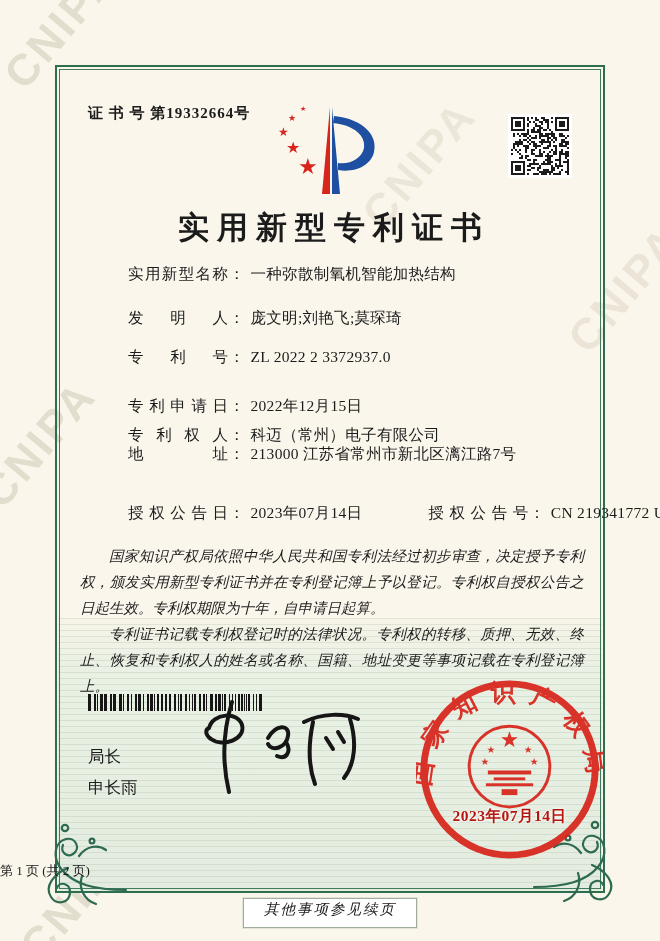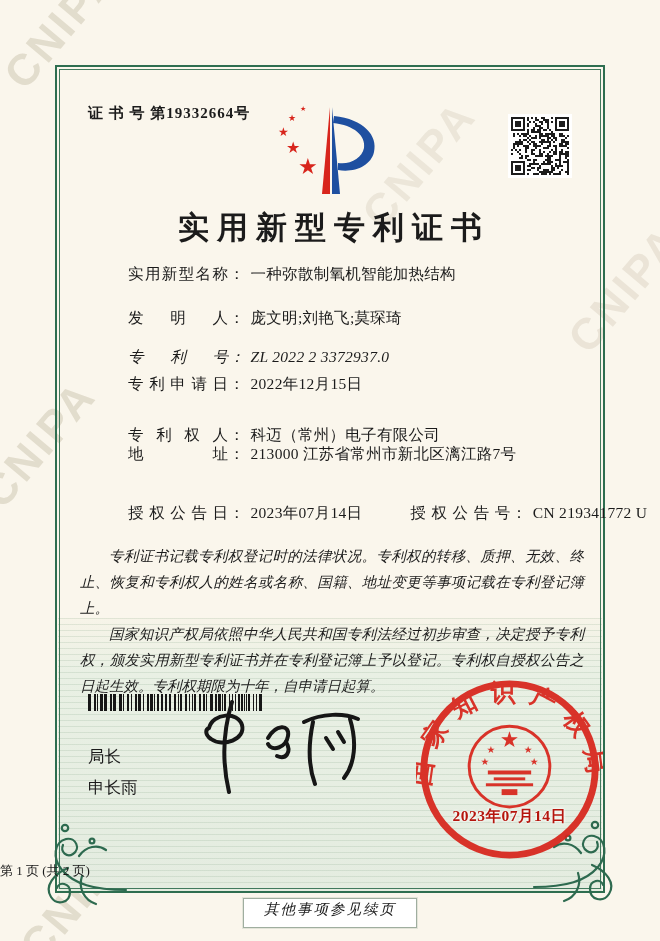--- a/index.html
+++ b/index.html
@@ -23,21 +23,21 @@
   .logo{left:270px;top:104px;width:112px;height:94px;}
   .logo .star{position:absolute;color:#d8251c;line-height:1;}
   .qr{left:508px;top:114px;width:64px;height:64px;background:#fff;padding:3px;box-sizing:border-box;}
   .title{left:0;top:207px;width:100%;text-align:center;font-size:31px;font-weight:bold;
          letter-spacing:8px;text-indent:8px;}
   
   .row{left:88px;width:495px;font-size:15.5px;white-space:nowrap;}
   .row .lab{display:inline-block;width:100px;text-align:justify;text-align-last:justify;vertical-align:bottom;margin-left:40px;}
   .row .col{display:inline-block;margin:0 6px 0 1px;}
   .row .val{letter-spacing:0.3px;}
-  .row7{display:flex;gap:8px;align-items:flex-end;}
+  .row7{display:flex;gap:26px;align-items:flex-end;}
   
   .paras{left:80px;top:543px;width:504px;font-size:14.5px;line-height:26px;
          font-style:italic;text-align:justify;}
   .paras p{margin:0;text-indent:2em;}
   
   .barcode{left:88px;top:694px;width:176px;height:17px;}
   
   .director{left:88px;font-family:"Liberation Sans","DejaVu Sans",sans-serif;font-size:16.5px;}
   .sig{left:192px;top:686px;}
   
@@ -416,44 +416,44 @@
 </div>
 
 <div class="abs title">实用新型专利证书</div>
 
 <div class="abs row" style="top:264px;">
   <span class="lab">实用新型名称</span><span class="col">：</span><span class="val">一种弥散制氧机智能加热结构</span>
 </div>
 <div class="abs row" style="top:308px;">
   <span class="lab">发明人</span><span class="col">：</span><span class="val">庞文明;刘艳飞;莫琛琦</span>
 </div>
-<div class="abs row" style="top:347px;font-style:italic;">
+<div class="abs row" style="top:347px;">
   <span class="lab">专利号</span><span class="col">：</span><span class="val">ZL 2022 2 3372937.0</span>
 </div>
-<div class="abs row" style="top:374px;">
+<div class="abs row" style="top:396px;">
   <span class="lab">专利申请日</span><span class="col">：</span><span class="val">2022年12月15日</span>
 </div>
 <div class="abs row" style="top:425px;">
   <span class="lab">专利权人</span><span class="col">：</span><span class="val">科迈（常州）电子有限公司</span>
 </div>
 <div class="abs row" style="top:444px;">
   <span class="lab">地址</span><span class="col">：</span><span class="val">213000 江苏省常州市新北区漓江路7号</span>
 </div>
 <div class="abs row row7" style="top:503px;">
   <span>
     <span class="lab">授权公告日</span><span class="col">：</span><span class="val">2023年07月14日</span>
   </span>
   <span>
     <span class="lab">授权公告号</span><span class="col">：</span><span class="val">CN 219341772 U</span>
   </span>
 </div>
 
 <div class="abs paras">
+  <p>国家知识产权局依照中华人民共和国专利法经过初步审查，决定授予专利权，颁发实用新型专利证书并在专利登记簿上予以登记。专利权自授权公告之日起生效。专利权期限为十年，自申请日起算。</p>
   <p>专利证书记载专利权登记时的法律状况。专利权的转移、质押、无效、终止、恢复和专利权人的姓名或名称、国籍、地址变更等事项记载在专利登记簿上。</p>
-  <p>国家知识产权局依照中华人民共和国专利法经过初步审查，决定授予专利权，颁发实用新型专利证书并在专利登记簿上予以登记。专利权自授权公告之日起生效。专利权期限为十年，自申请日起算。</p>
 </div>
 
 <svg class="abs barcode" id="barcode-svg" viewBox="0 0 176 17" preserveAspectRatio="none">
     <rect x="0" y="0" width="3" height="17" fill="#161616"></rect>
     <rect x="6" y="0" width="2" height="17" fill="#161616"></rect>
     <rect x="9" y="0" width="1" height="17" fill="#161616"></rect>
     <rect x="12" y="0" width="3" height="17" fill="#161616"></rect>
     <rect x="16" y="0" width="3" height="17" fill="#161616"></rect>
     <rect x="22" y="0" width="2" height="17" fill="#161616"></rect>
     <rect x="25" y="0" width="3" height="17" fill="#161616"></rect>

